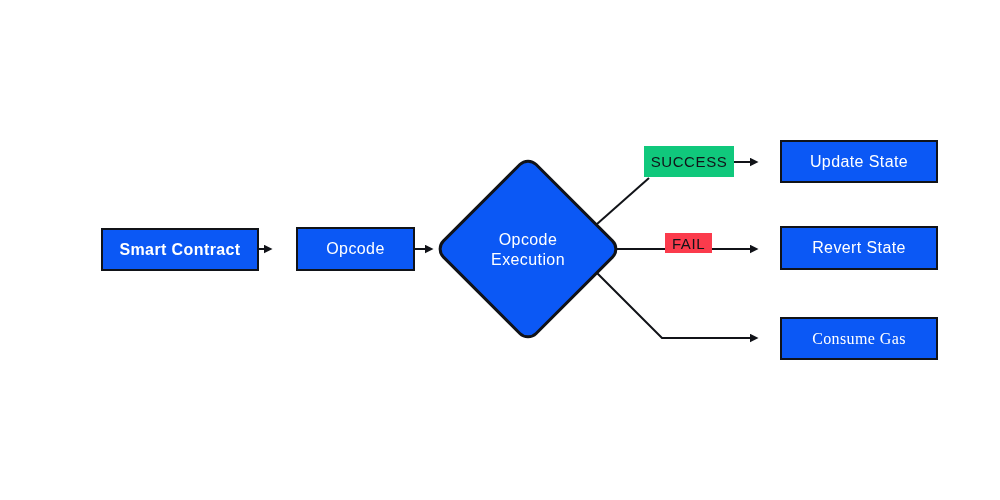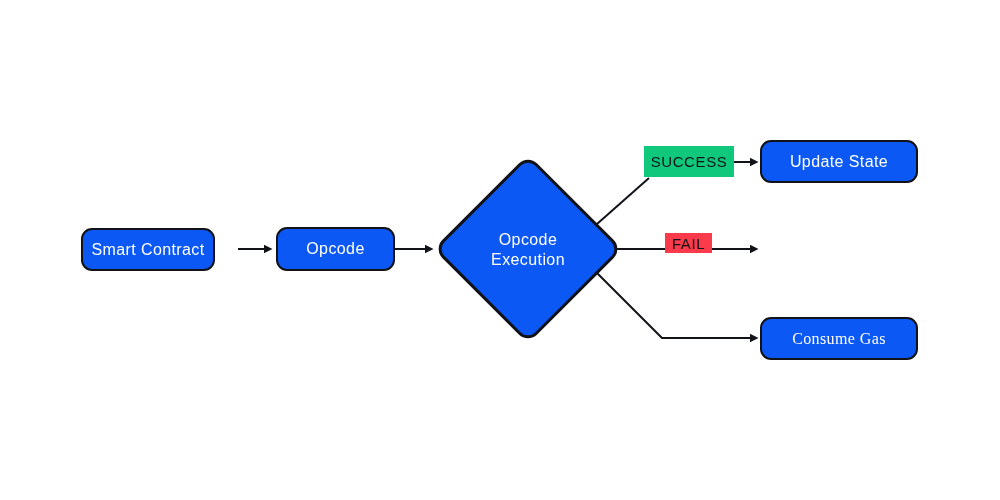--- a/index.html
+++ b/index.html
@@ -33,28 +33,29 @@
     fill: none;
     stroke: var(--line-color);
     stroke-width: 2;
   }
 
   .node {
     position: absolute;
     z-index: 2;
     background: var(--node-fill);
     border: 2.5px solid var(--node-border);
-    border-radius: 11px;
+    border-radius: 0;
     color: var(--node-text);
     display: flex;
     align-items: center;
     justify-content: center;
     font-size: 16px;
     letter-spacing: 0.4px;
     text-align: right;
+    margin-left: 20px;
   }
 
   .diamond {
     position: absolute;
     z-index: 2;
     left: 461px;
     top: 182px;
     width: 134px;
     height: 134px;
     background: var(--node-fill);
@@ -88,21 +89,21 @@
   }
   .edge-label.success {
     left: 644px; top: 146px; width: 90px; height: 31px;
     background: var(--success-bg);
   }
   .edge-label.fail {
     left: 665px; top: 233px; width: 47px; height: 20px;
     background: var(--fail-bg);
   }
 
-  .node.smart-contract { left: 81px;  top: 228px; width: 134px; height: 43px; }
+  .node.smart-contract { left: 81px;  top: 228px; width: 158px; height: 43px; font-weight: bold; }
   .node.opcode         { left: 276px; top: 227px; width: 119px; height: 44px; }
   .node.update-state   { left: 760px; top: 140px; width: 158px; height: 43px; }
   .node.revert-state   { left: 760px; top: 226px; width: 158px; height: 44px; }
   .node.consume-gas    { left: 760px; top: 317px; width: 158px; height: 43px; font-family: Liberation Serif, serif; }
 </style>
 </head>
 <body>
 
 <div class="canvas">
 
@@ -134,18 +135,21 @@
 Execution</div>
 
   <div class="edge-label success">SUCCESS</div>
 
   <div class="edge-label fail">FAIL</div>
 
   <div class="node update-state">
     <span>Update State</span>
   </div>
 
+  <div class="node revert-state">
+    <span>Revert State</span>
+  </div>
 
   <div class="node consume-gas">
     <span>Consume Gas</span>
   </div>
 
 </div>
 
 </body></html>

